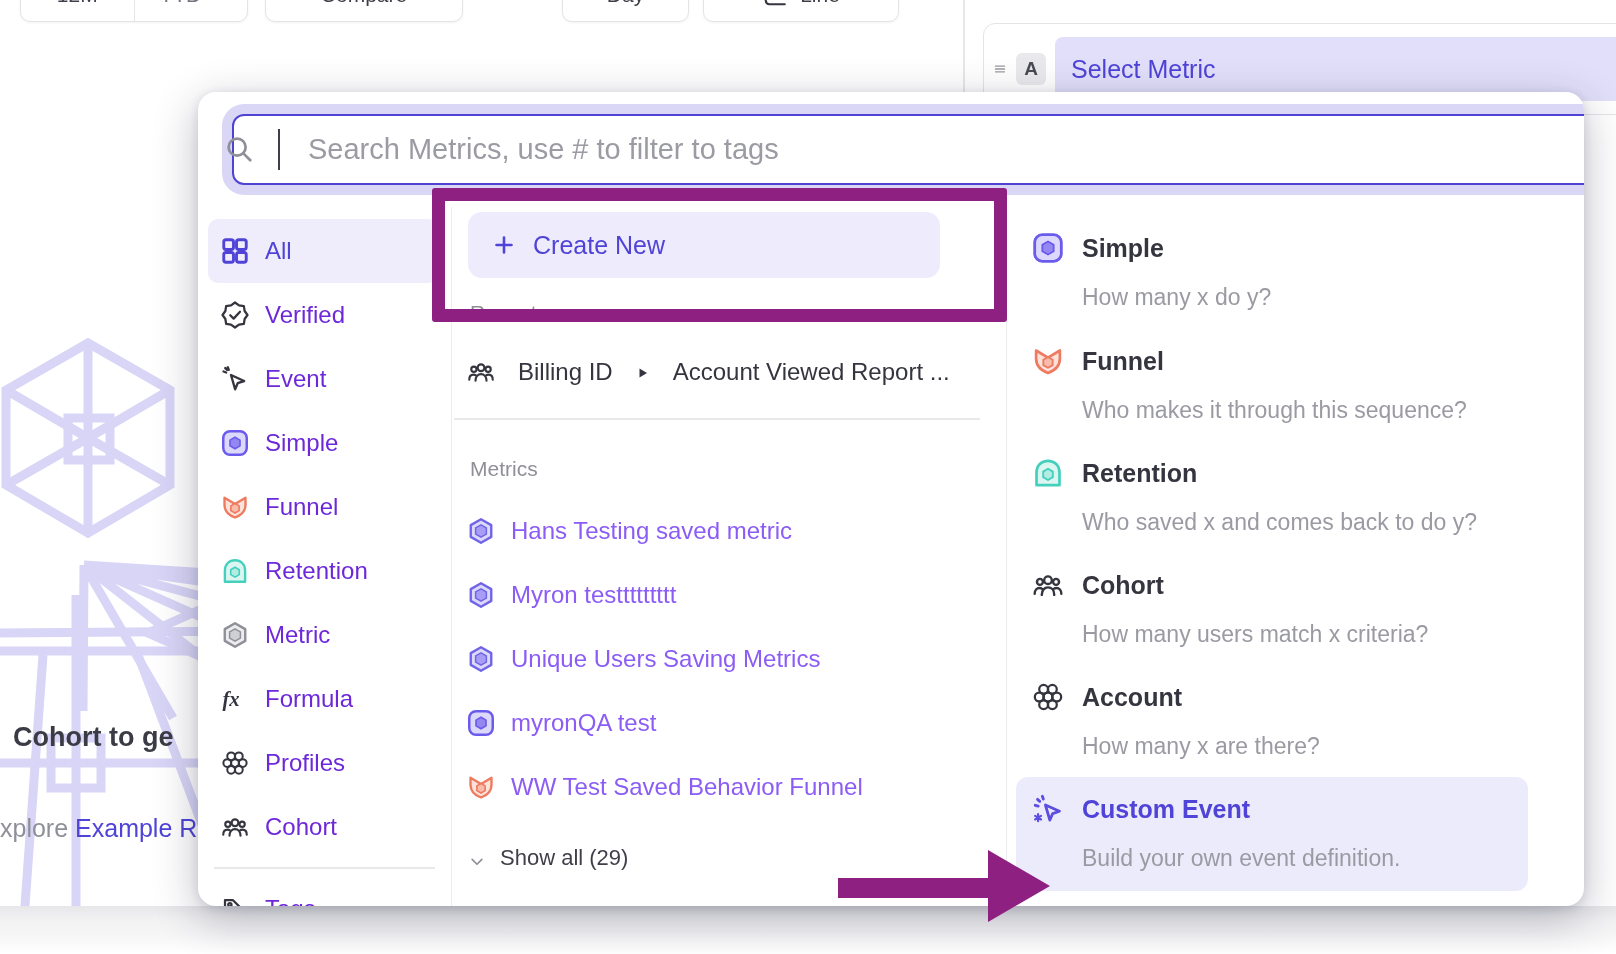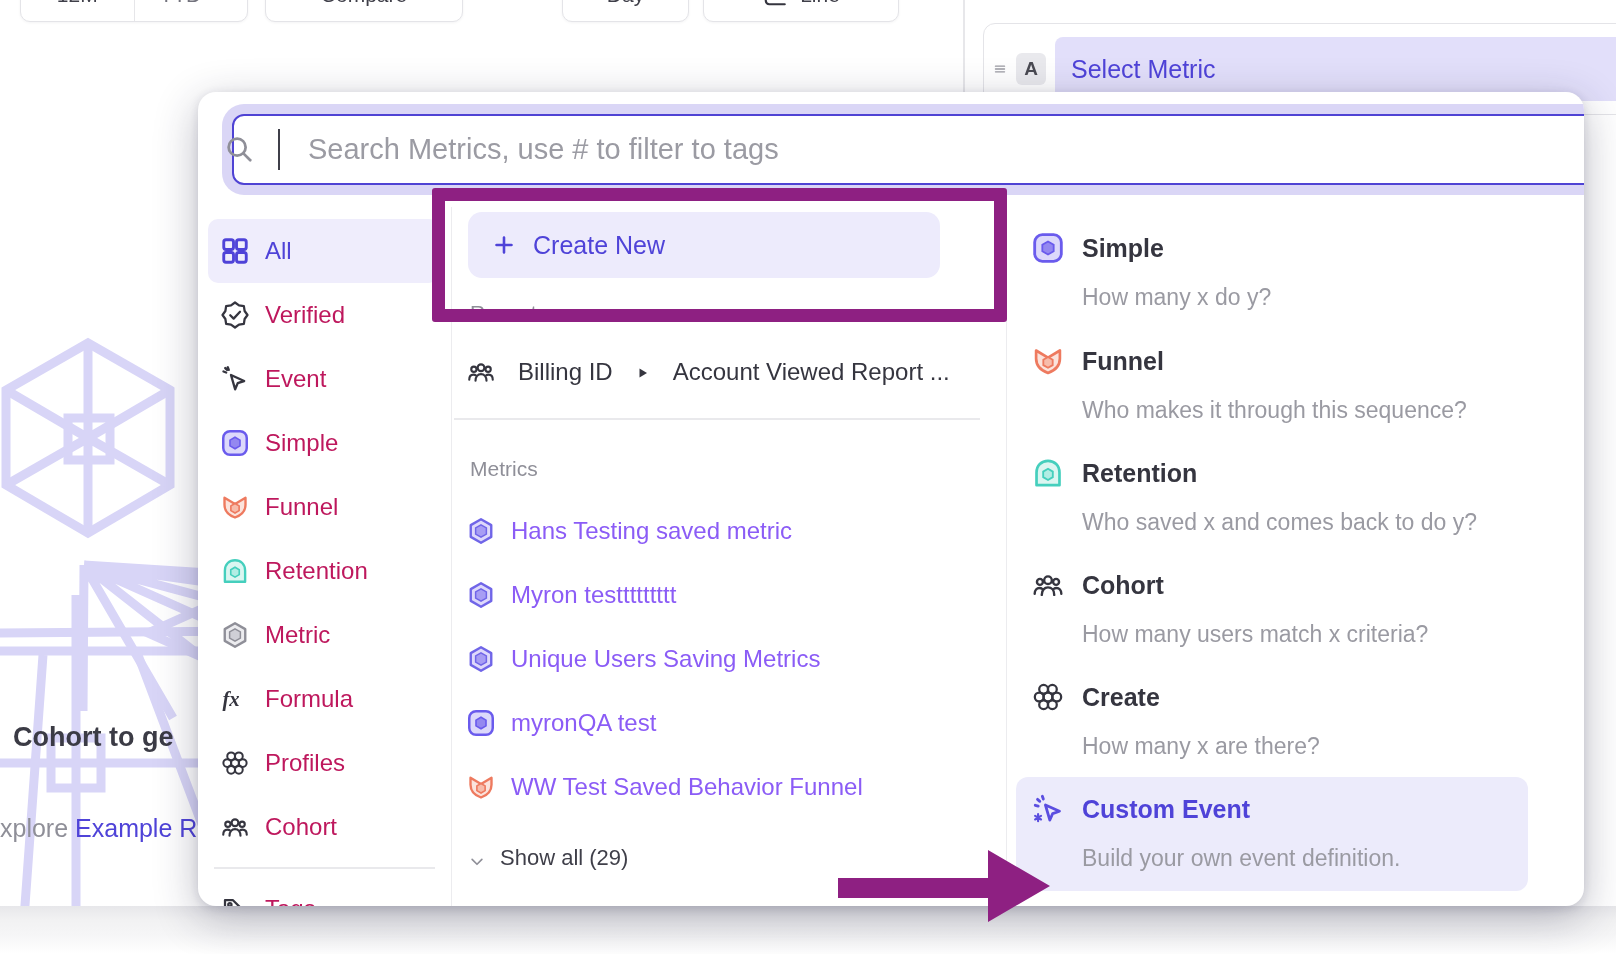--- a/index.html
+++ b/index.html
@@ -52,21 +52,21 @@
   .icn{display:inline-block;}
   .icn svg{width:100%;height:100%;display:block;}
   .i30{width:30px;height:30px;flex:0 0 auto;}
   .i34{width:34px;height:34px;flex:0 0 auto;}
   .i18{width:18px;height:18px;flex:0 0 auto;color:#8f8f98;}
   .i14{width:14px;height:14px;flex:0 0 auto;color:#8a8a92;}
 
   
   .col-side{width:254px;flex:0 0 auto;border-right:1.5px solid #ececef;padding-top:12px;box-sizing:border-box;}
   .side-item{height:64px;margin:0 12px 0 10px;border-radius:10px;display:flex;align-items:center;
-     padding-left:12px;gap:15px;font-size:24px;color:#be185d;cursor:pointer;}
+     padding-left:12px;gap:15px;font-size:24px;color:#6d28d9;cursor:pointer;}
   .side-item.selected{background:#efedfc;color:#4f43d8;}
   .side-divider{height:1.5px;background:#e9e9ec;margin:8px 16px;}
 
   
   .col-mid{width:555px;flex:0 0 auto;border-right:1.5px solid #ececef;position:relative;box-sizing:border-box;}
   .create-btn{position:absolute;left:16px;top:5px;width:472px;height:66px;background:#edebfc;border-radius:14px;
      display:flex;align-items:center;padding-left:24px;gap:17px;font-size:25px;font-weight:500;color:#4f43d8;
      cursor:pointer;box-sizing:border-box;}
   .plus-icn{width:24px;height:24px;}
   .sec-label{position:absolute;left:18px;font-size:21px;color:#8f8f98;}
@@ -434,21 +434,21 @@
                 <circle cx="12" cy="12" r="3.1"></circle>
                 <circle cx="18.2" cy="12" r="3.1"></circle>
                 <circle cx="15.1" cy="6.6" r="3.1"></circle>
                 <circle cx="8.9" cy="6.6" r="3.1"></circle>
                 <circle cx="5.8" cy="12" r="3.1"></circle>
                 <circle cx="8.9" cy="17.4" r="3.1"></circle>
                 <circle cx="15.1" cy="17.4" r="3.1"></circle>
               </svg>
             </span>
             <span class="txt">
-              <span class="type-title">Create</span>
+              <span class="type-title">Account</span>
               <span class="type-desc">How many x are there?</span>
             </span>
           </div>
           <div class="type-row hl" style="top: 570px;">
             <span class="icn i34">
               <svg viewBox="0 0 24 24" fill="none" stroke="#5b4ee0" stroke-width="2" stroke-linecap="round" stroke-linejoin="round">
                 <path d="M10.2 9.2l3.1 10.6 2-4.6 4.8-1.6z"></path>
                 <path d="M8 3l.7 2M4.6 5.2l1.6 1.4M3 9.4l2.1.6"></path>
                 <path d="M5 15.6v5M2.9 16.8l4.2 2.6M7.1 16.8l-4.2 2.6" stroke-width="1.5"></path>
               </svg>

